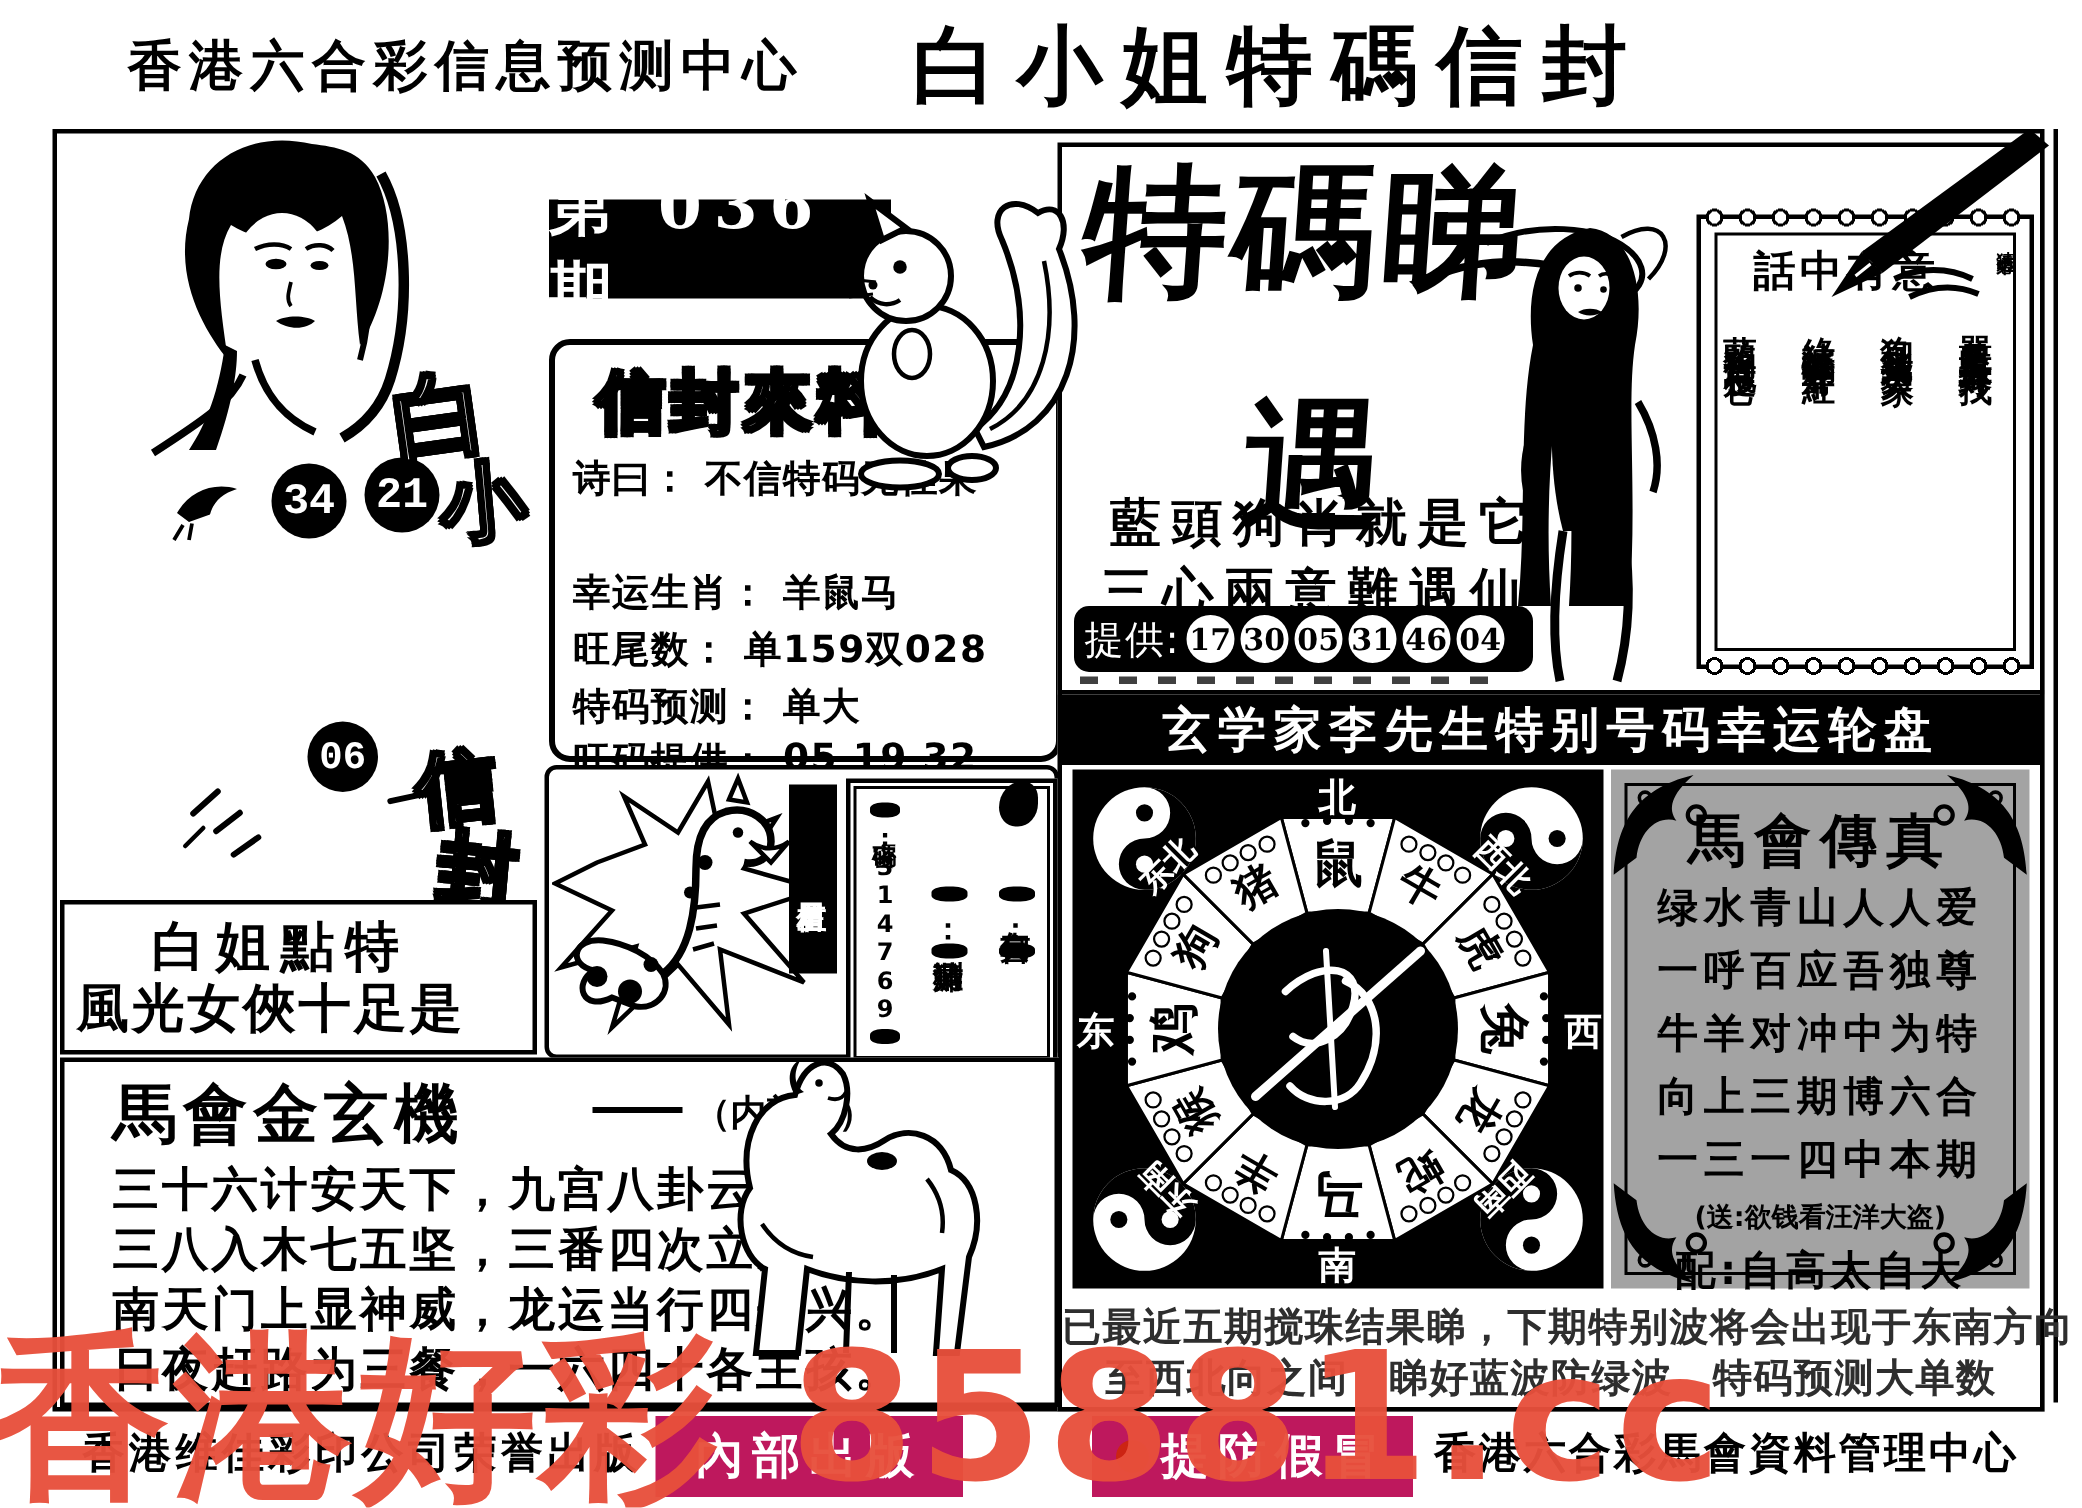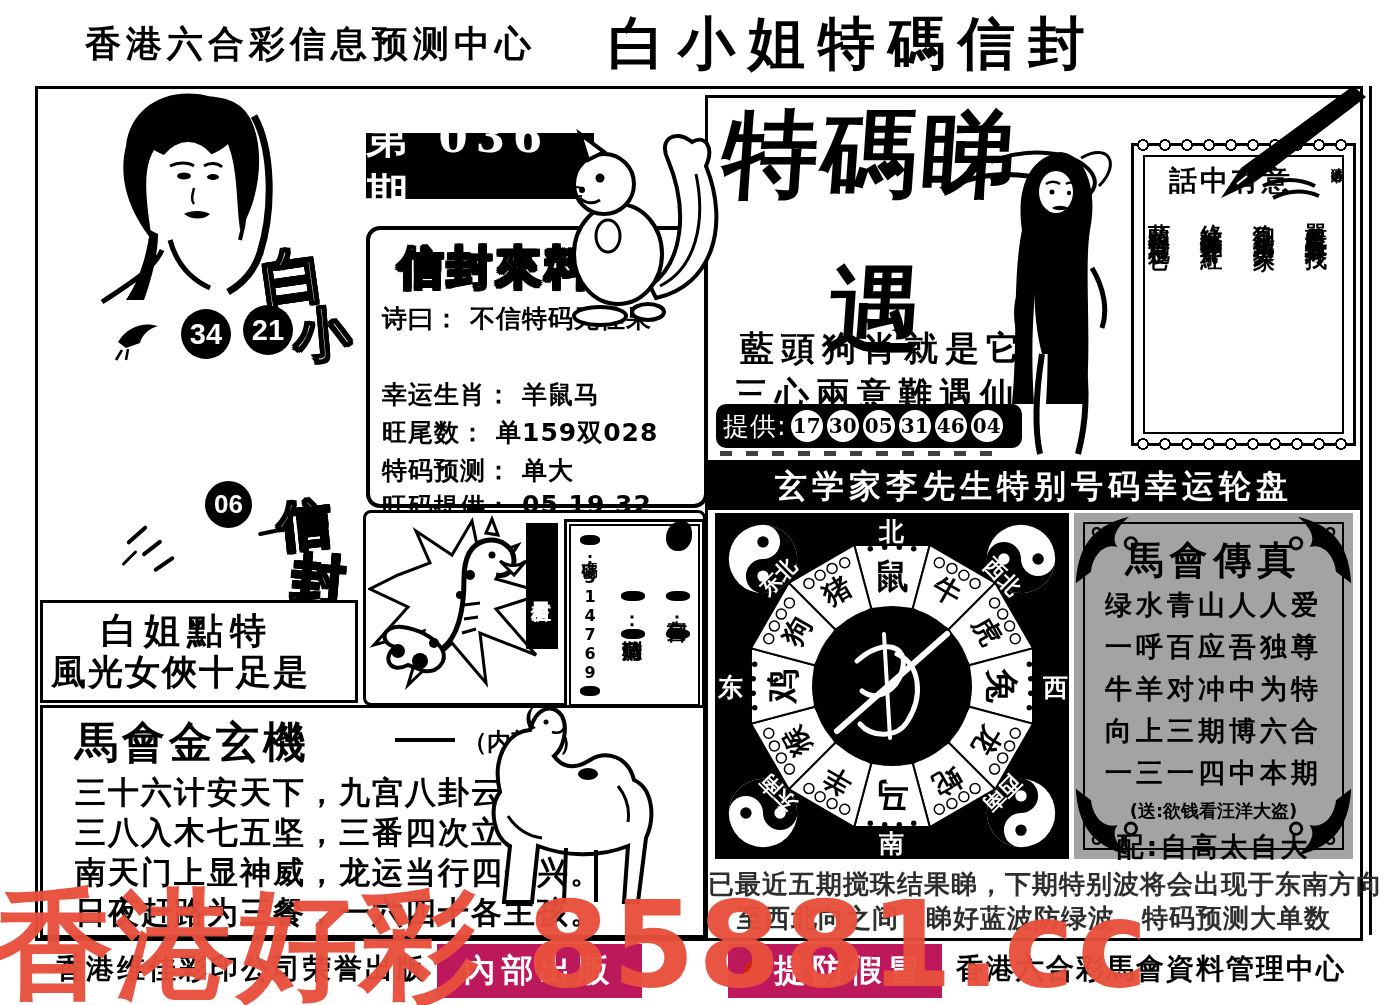--- a/index.html
+++ b/index.html
@@ -3,21 +3,21 @@
 <meta charset="utf-8">
 <style>
   html,body{margin:0;padding:0;}
   body{width:1388px;height:1005px;position:relative;background:#fff;overflow:hidden;
        font-family:"DejaVu Sans",sans-serif;color:#000;}
   .abs{position:absolute;}
   .outline-char{color:#fff;font-weight:900;
       text-shadow:-2px -2px 0 #000,2px -2px 0 #000,-2px 2px 0 #000,2px 2px 0 #000,0 2px 0 #000,0 -2px 0 #000,2px 0 0 #000,-2px 0 0 #000;
       -webkit-text-stroke:2px #000;}
   .blackcircle{background:#000;color:#fff;border-radius:50%;display:flex;align-items:center;justify-content:center;
-      font-weight:900;font-family:Liberation Sans, sans-serif;}
+      font-weight:900;font-family:Liberation Mono, monospace;}
   .box{border:3px solid #000;position:absolute;background:#fff;}
   .vtext{writing-mode:vertical-rl;text-orientation:upright;}
   
   #hdr-left{left:42px;top:20px;font-size:36px;font-weight:900;letter-spacing:5px;margin-left:43px;}
   #hdr-title{left:608px;top:6px;font-size:57px;font-weight:900;letter-spacing:13px;}
   
   #main-frame{left:35px;top:86px;width:1322px;height:849px;border:3px solid #000;background:transparent;position:absolute;}
   #right-double{left:1369px;top:86px;width:3px;height:849px;background:#000;}
   
   #issue-box{left:366px;top:133px;width:228px;height:66px;background:#000;color:#fff;display:flex;align-items:center;justify-content:center;

